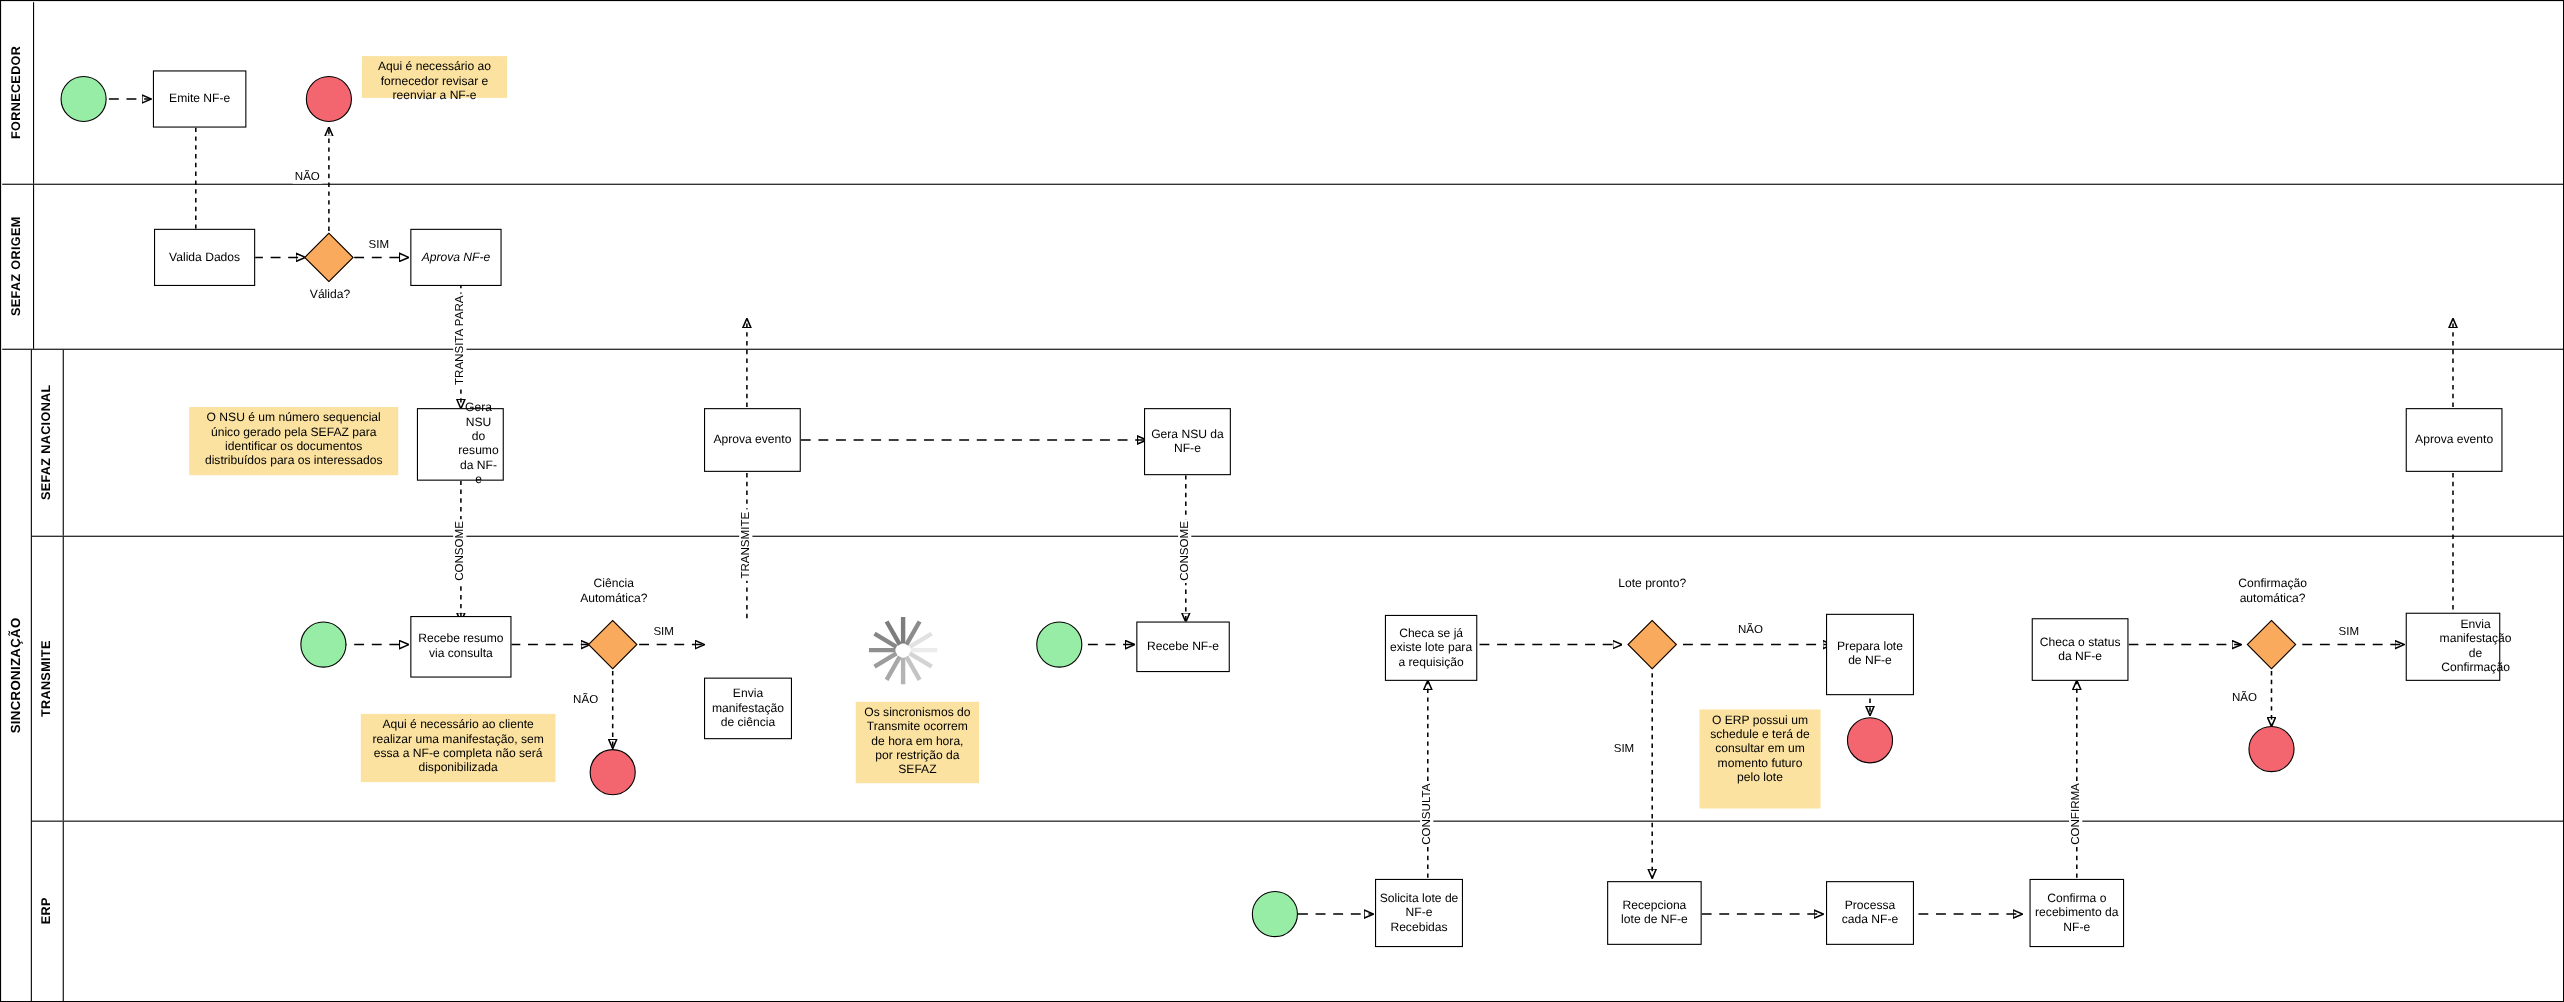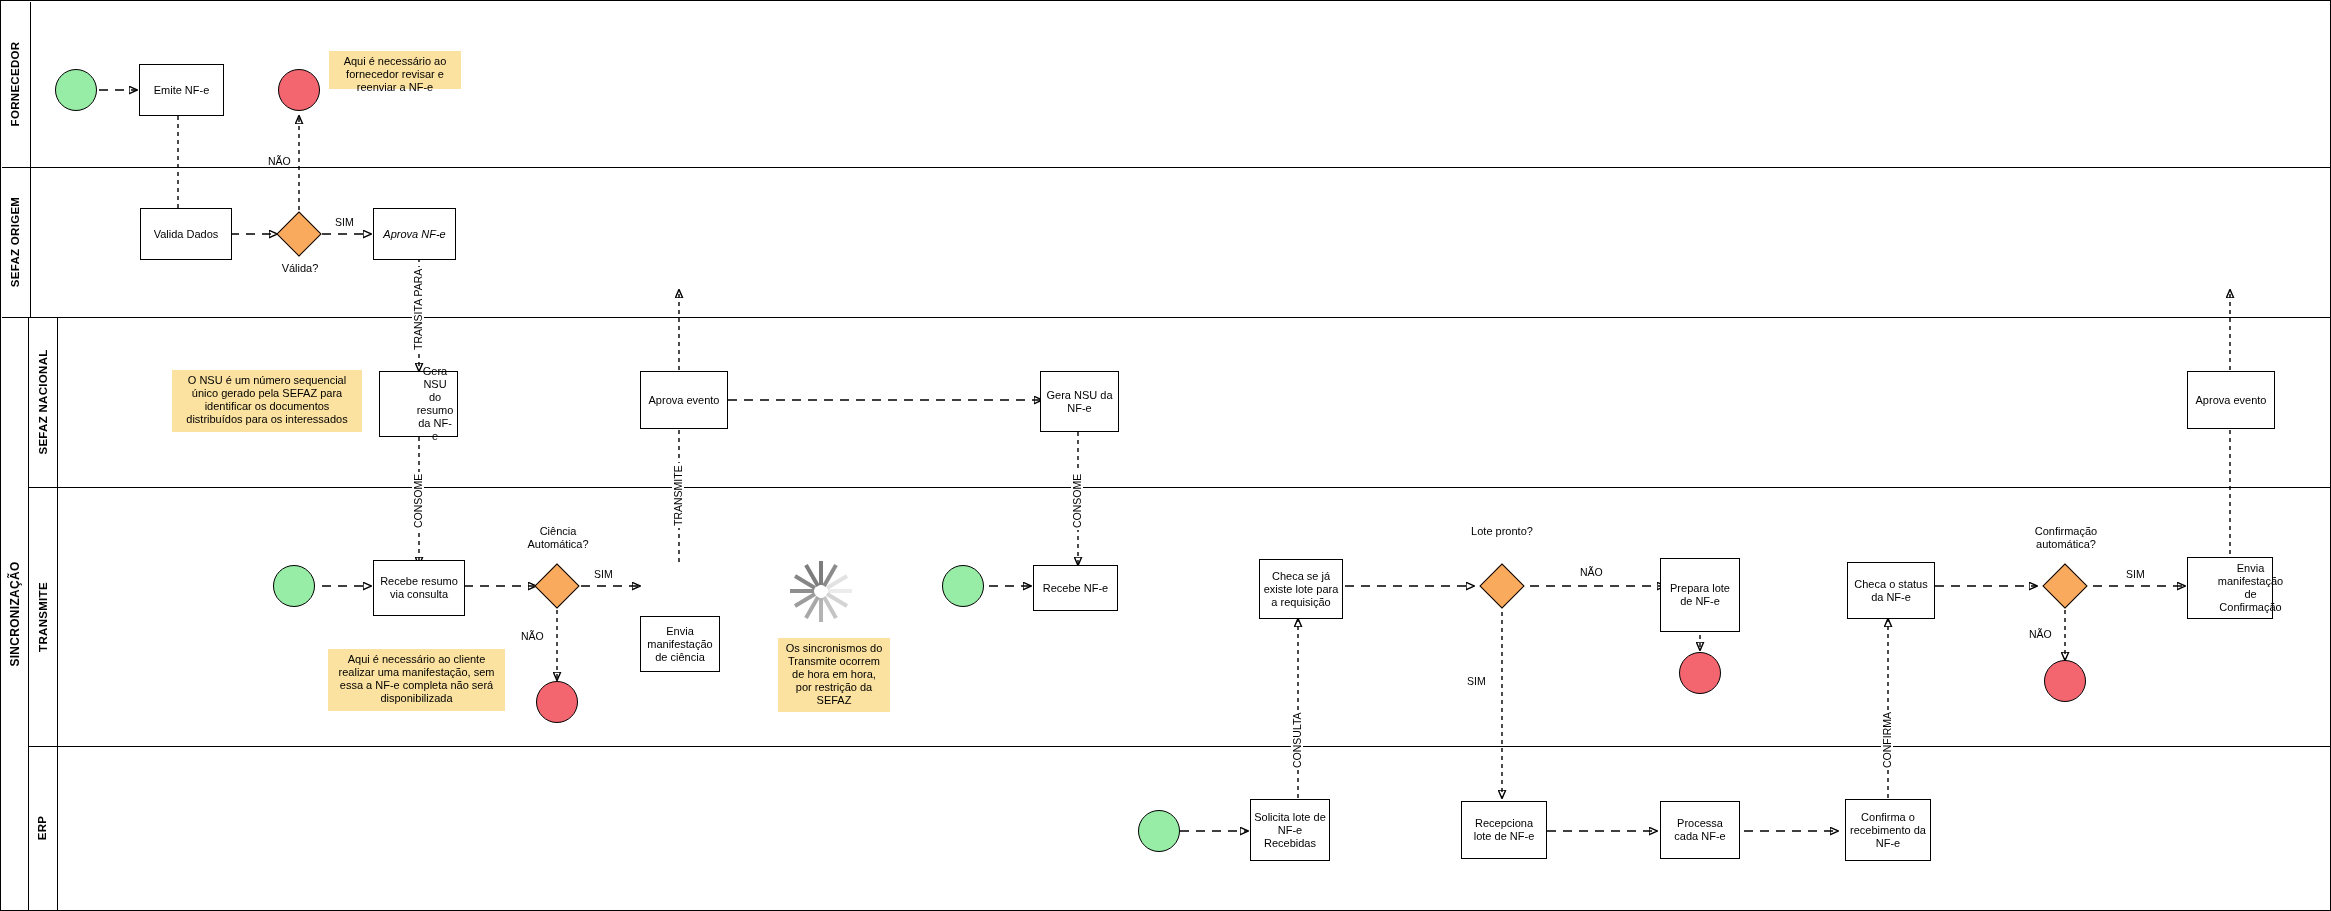--- a/index.html
+++ b/index.html
@@ -236,20 +236,21 @@
     </div>
   <div class="gw-lbl" style="left:1461px;top:525px;width:82px;">Lote pronto?</div>
 
   <div class="edge-lbl" style="left:1578px;top:566px;">NÃO</div>
   <div class="edge-lbl" style="left:1465px;top:675px;">SIM</div>
 
   <div class="task" style="left:1660px;top:558px;width:80px;height:74px;">Prepara lote de NF-e</div>
 
   <div class="ev end" style="left:1679px;top:652px;width:42px;height:42px;"></div>
 
+  <div class="note" style="left:1545px;top:645px;width:110px;height:90px;">O ERP possui um schedule e terá de consultar em um momento futuro pelo lote</div>
 
   <div class="task" style="left:1847px;top:562px;width:88px;height:57px;">Checa o status da NF-e</div>
 
   <div class="edge-lbl vert" style="left:1881px;top:770px;">CONFIRMA</div>
 
   <div class="gw" style="left:2049px;top:570px;width:32px;height:32px;">
       <i></i>
     </div>
   <div class="gw-lbl" style="left:2018px;top:525px;width:96px;">Confirmação automática?</div>
 

